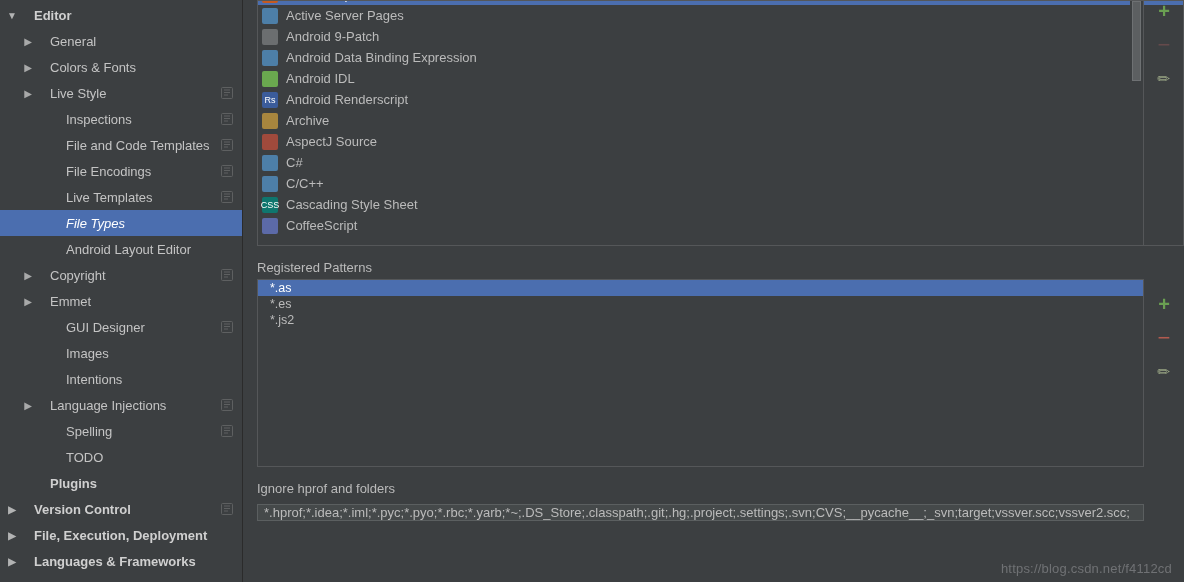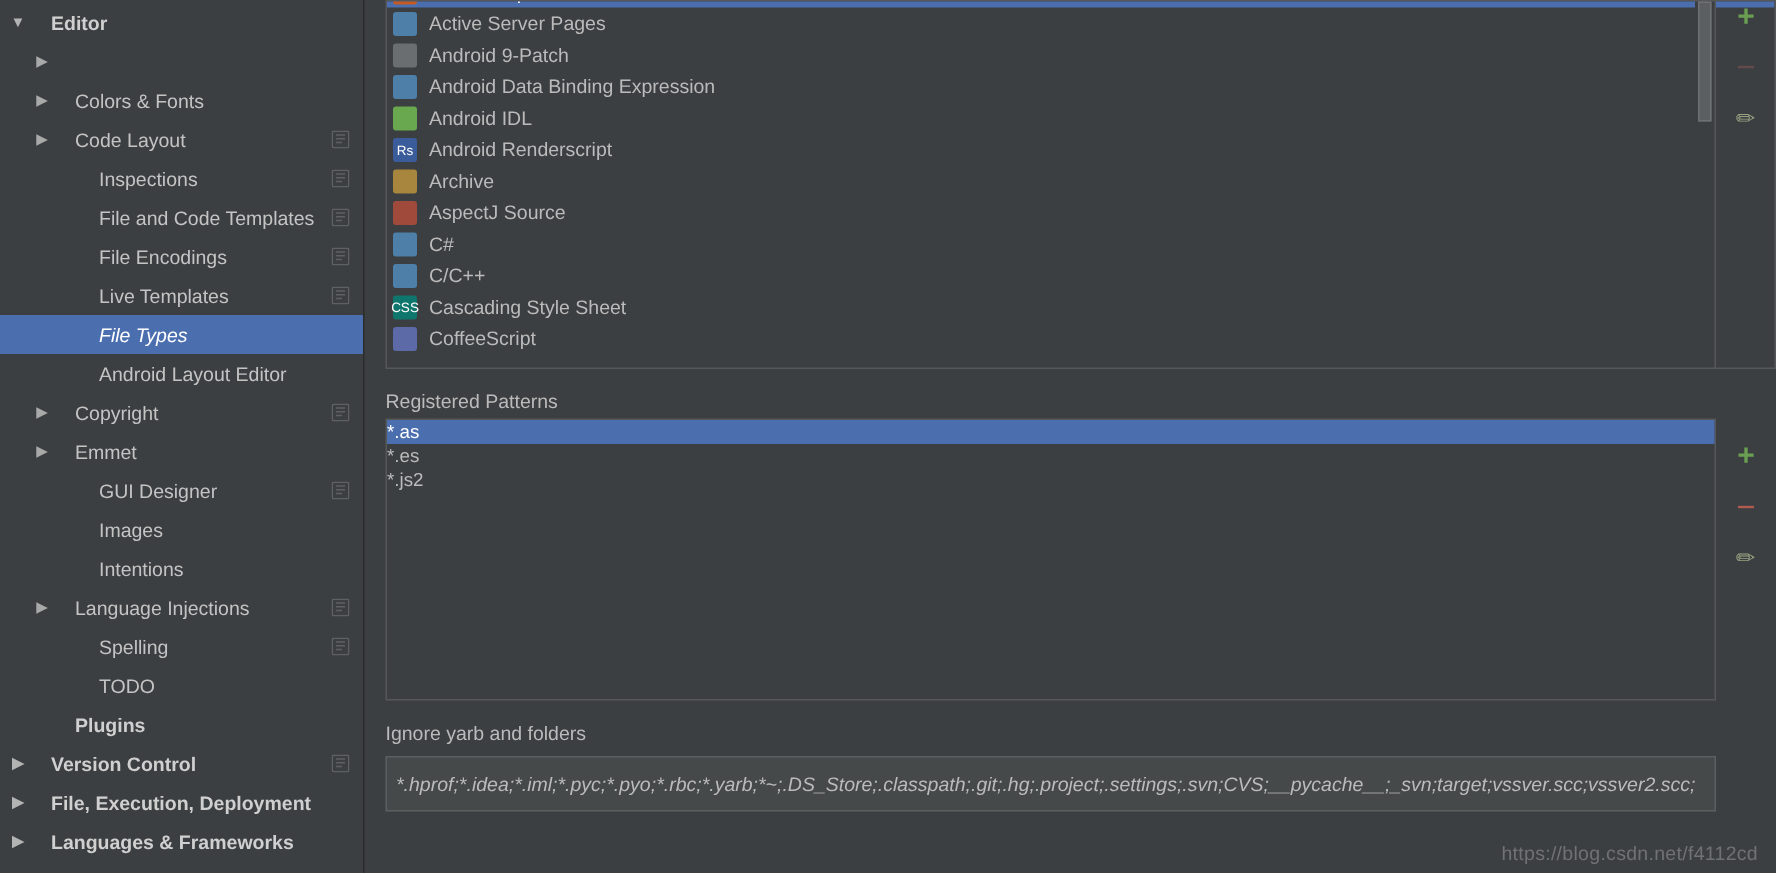--- a/index.html
+++ b/index.html
@@ -104,38 +104,37 @@
 }
 .patterns-list {
   flex:1;
   background:#3c3f41;
   border:1px solid #555759;
   margin-left:14px;
   margin-right:40px;
   height:188px;
 }
 .pat-row {
-  padding:1px 0;
+  padding:1px 12px;
   color:#bbbbbb;
   font-size:12.5px;
   height:16px;
   line-height:15px;
 }
 .pat-row.sel { background:#4b6eaf; color:#fff; }
 
 .ignore-input {
   margin:4px 40px 0 14px;
   background:#45494a;
   border:1px solid #5b5f60;
   color:#bbbbbb;
-  padding:10px 6px;
+  padding:0 6px;
   font-family:inherit;
   font-size:13px;
   width:calc(100% - 54px);
-  font-style:italic;
 }
 .watermark {
   position:absolute;
   right:6px; bottom:6px;
   font-size:13px;
   color:#808285;
   opacity:.75;
   letter-spacing:.2px;
 }
 .watermark .blur { filter:blur(.6px); opacity:.7; margin-left:6px;}
@@ -144,28 +143,29 @@
 </head>
 <body>
 
 <div class="sidebar" id="sidebar">
     <div class="tree-row indent-0 bold">
       <span class="chev">▼</span>
       <span class="label">Editor</span>
     </div>
     <div class="tree-row indent-1">
       <span class="chev">▶</span>
+      <span class="label">General</span>
     </div>
     <div class="tree-row indent-1">
       <span class="chev">▶</span>
       <span class="label">Colors &amp; Fonts</span>
     </div>
     <div class="tree-row indent-1">
       <span class="chev">▶</span>
-      <span class="label">Code Layout</span>
+      <span class="label">Live Style</span>
       <span class="hint">
         <svg width="12" height="12" viewBox="0 0 12 12">
           <rect x="0.5" y="0.5" width="11" height="11" rx="1" fill="none" stroke="#888"></rect>
           <rect x="3" y="2.5" width="6" height="1" fill="#888"></rect>
           <rect x="3" y="5" width="6" height="1" fill="#888"></rect>
           <rect x="3" y="7.5" width="4" height="1" fill="#888"></rect>
         </svg>
       </span>
     </div>
     <div class="tree-row indent-2">
@@ -385,19 +385,19 @@
         <div class="pat-row">*.es</div>
         <div class="pat-row">*.js2</div>
       </div>
     <div class="action-col" style="top:14px;">
       <div class="act plus">+</div>
       <div class="act minus" style="color:#b15a4f;">−</div>
       <div class="act pencil">✎</div>
     </div>
   </div>
 
-  <div class="section-label">Ignore yarb and folders</div>
+  <div class="section-label">Ignore hprof and folders</div>
   <input class="ignore-input" value="*.hprof;*.idea;*.iml;*.pyc;*.pyo;*.rbc;*.yarb;*~;.DS_Store;.classpath;.git;.hg;.project;.settings;.svn;CVS;__pycache__;_svn;target;vssver.scc;vssver2.scc;" style="">
 
   <div class="watermark">
     <span>https://blog.csdn.net/f4112cd</span><span class="blur"></span>
   </div>
 </div>
 
 </body></html>

